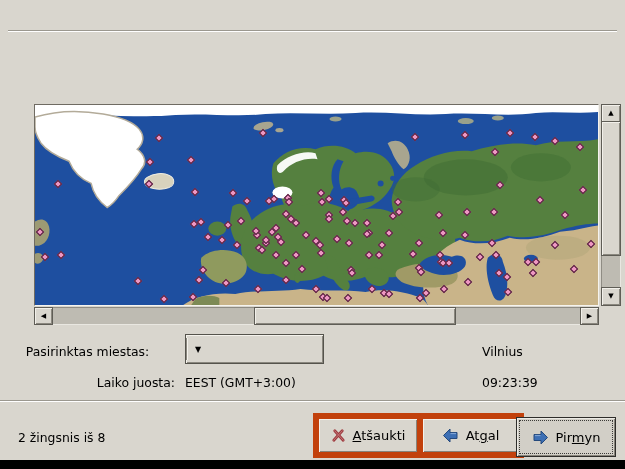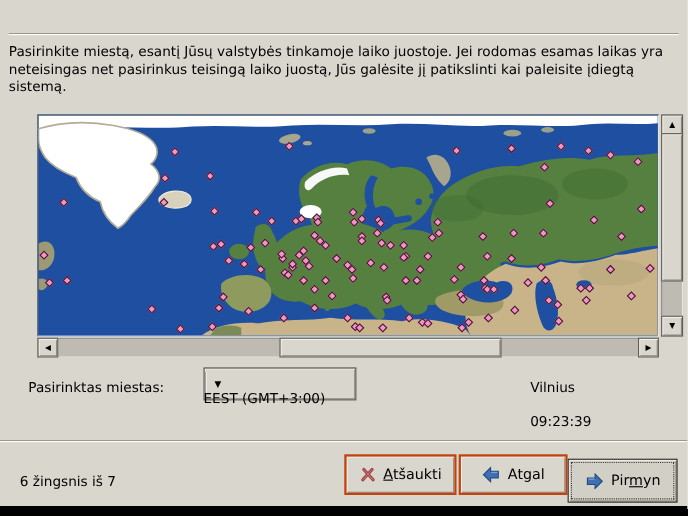--- a/index.html
+++ b/index.html
@@ -38,21 +38,21 @@
   .r-align{text-align:right;}
 
   .combo{position:absolute;left:185px;top:334px;width:137px;height:28px;background:#d9d6ce;
          border:1px solid #55534c;box-shadow:inset 1px 1px 0 #f4f2ec, inset -1px -1px 0 #8a877e;
          display:flex;align-items:center;cursor:default;}
   .combo-text{flex:1;padding-left:8px;font-size:12.4px;}
   .combo-sep{width:0;height:22px;border-left:1px solid #8a877e;border-right:1px solid #f4f2ec;}
   .combo-arrow{width:20px;display:flex;align-items:center;justify-content:center;font-size:8px;}
 
   
-  .btn{position:absolute;top:413px;height:33px;background:#d9d6ce;border:2px solid #c2410c;
+  .btn{position:absolute;top:413px;height:33px;background:#d9d6ce;border:6px solid #c2410c;
        box-shadow:inset 1px 1px 0 #f4f2ec, inset -1px -1px 0 #87847b;
        display:flex;align-items:center;justify-content:center;gap:7px;font-size:13px;cursor:default;}
   .btn svg{display:block;}
   .btn-default{position:absolute;left:516px;top:417px;width:98px;height:38px;border:1px solid #2e2d2a;
                background:#d2cfc7;box-shadow:inset 1px 1px 0 #eceae4, inset -1px -1px 0 #87847b;
                display:flex;align-items:center;justify-content:center;}
   .btn-default .focus{position:absolute;left:2px;top:2px;right:2px;bottom:2px;border:1px dotted #3c3b38;}
   .btn-inner{display:flex;align-items:center;gap:7px;font-size:13px;}
   .black-bar{position:absolute;left:0;top:460px;width:625px;height:9px;background:#000;}
   u{text-decoration:underline;}
@@ -60,21 +60,20 @@
   .ice{fill:#ffffff;}
   .land{fill:var(--land,#55803f);}
   .desert{fill:var(--desert,#c9b489);}
 </style>
 </head>
 <body>
 
 <div class="stage">
 
   <div class="etched sep-top"></div>
-  <div class="desc">Pasirinkite miestą, esantį Jūsų valstybės tinkamoje laiko juostoje. Jei rodomas esamas laikas yra neteisingas net pasirinkus teisingą laiko juostą, Jūs galėsite jį patikslinti kai paleisite įdiegtą sistemą.</div>
 
   <div class="map-frame">
     <svg viewBox="0 0 562 199" preserveAspectRatio="none">
       <rect class="sea" x="0" y="0" width="562" height="199"></rect>
 
       <path class="ice" d="M0,0 H562 V7 C540,9 520,6 500,8 C470,12 440,7 410,9 C380,11 350,6 320,8 C290,10 260,7 230,9 C200,12 170,8 140,10 C110,13 70,9 40,11 L0,13 Z"></path>
 
       <path class="ice" d="M0,12 C20,6 45,5 68,9 C85,12 98,17 104,24 C110,31 108,39 102,44 C110,50 112,58 106,64 C100,74 92,82 84,90 C80,96 76,100 72,102 C64,96 58,88 56,78 C46,74 38,66 34,56 C24,52 12,46 6,38 C2,32 0,26 0,22 Z" stroke="#b3ab99" stroke-width="1.5"></path>
 
       <path d="M112,72 C118,68 128,67 134,70 C140,73 140,79 134,82 C126,85 116,84 111,80 C108,77 109,74 112,72 Z" fill="#d8d2bd" stroke="#efece1"></path>
@@ -271,26 +270,27 @@
       </div>
   </div>
 
   <div class="flabel r-align" style="left:0;width:175px;top:344px;text-align:center;">Pasirinktas miestas:</div>
   <div class="combo">
     <div class="combo-sep"></div>
     <div class="combo-arrow">▼</div>
   </div>
   <div class="fvalue" style="left:482px;top:344px;">Vilnius</div>
 
-  <div class="fvalue" style="left:185px;top:354px;">EEST (GMT+3:00)</div>
+  <div class="flabel r-align" style="left:0;width:175px;top:375px;">Laiko juosta:</div>
+  <div class="fvalue" style="left:185px;top:375px;">EEST (GMT+3:00)</div>
   <div class="fvalue" style="left:482px;top:375px;">09:23:39</div>
 
   <div class="etched sep-bottom"></div>
 
-  <div class="flabel" style="left:18px;top:430px;">6 žingsnis iš 7</div>
+  <div class="flabel" style="left:18px;top:430px;">2 žingsnis iš 8</div>
 
   <div class="btn" style="left:313px;width:98px;">
     <svg width="15" height="15" viewBox="0 0 16 16">
       <path d="M4 3 L13 13 M12 3 L3 13" stroke="#9e3a3e" stroke-width="3" stroke-linecap="round" fill="none"></path>
       <path d="M4 3 L13 13 M12 3 L3 13" stroke="#c47a7d" stroke-width="1" stroke-linecap="round" fill="none"></path>
     </svg>
     <span><span></span><u>A</u><span>tšaukti</span></span>
   </div>
 
   <div class="btn" style="left:417px;width:95px;">

